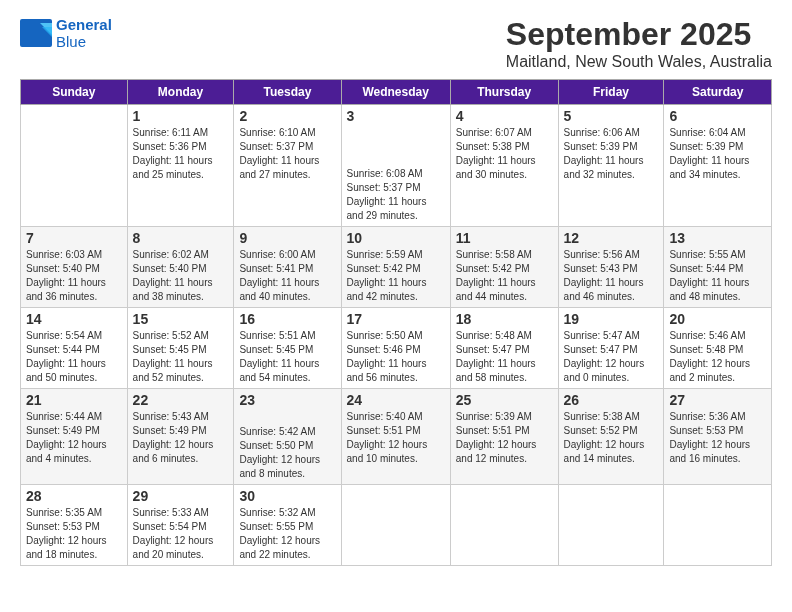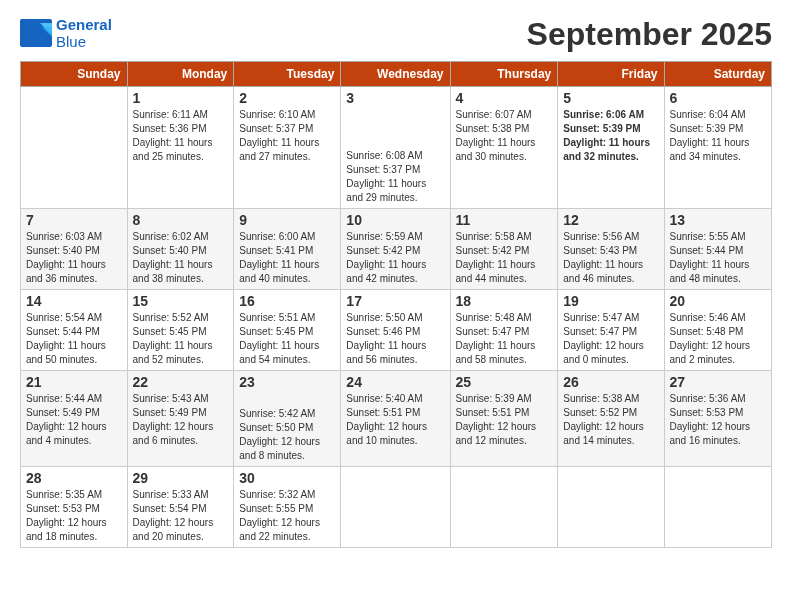--- a/index.html
+++ b/index.html
@@ -37,23 +37,23 @@
     .location {
       font-size: 16px;
       color: #333;
     }
     table {
       width: 100%;
       border-collapse: collapse;
       font-size: 9.5px;
     }
     .day-header {
-      background: #c2410c;
+      background: #4c1d95;
       color: #fff;
-      text-align: right;
+      text-align: center;
       padding: 5px 6px;
       font-size: 12px;
       font-weight: bold;
     }
     td {
       border: 1px solid #ccc;
       vertical-align: top;
       padding: 3px 5px;
       height: 80px;
       width: 113px;
@@ -92,20 +92,21 @@
         <polygon points="20,4 32,4 32,16" fill="#4fc3f7"></polygon>
         <polygon points="22,8 32,8 32,18" fill="#29b6f6" opacity="0.7"></polygon>
       </svg>
       <div>
         <div style="font-size:15px;font-weight:bold;color:#1565c0;">General</div>
         <div style="font-size:15px;font-weight:normal;color:#1565c0;">Blue</div>
       </div>
     </div>
     <div class="title-block">
       <div class="month-title">September 2025</div>
+      <div class="location">Maitland, New South Wales, Australia</div>
     </div>
   </div>
 
   <table>
     <thead>
       <tr id="days-header-row">
           <th class="day-header">Sunday</th>
           <th class="day-header">Monday</th>
           <th class="day-header">Tuesday</th>
           <th class="day-header">Wednesday</th>
@@ -140,21 +141,21 @@
           </td>
           <td>
             <span class="day-num">4</span>
             <div class="day-info" style="white-space: pre-line;">Sunrise: 6:07 AM
 Sunset: 5:38 PM
 Daylight: 11 hours
 and 30 minutes.</div>
           </td>
           <td>
             <span class="day-num">5</span>
-            <div class="day-info" style="white-space: pre-line; font-weight: bold;">Sunrise: 6:06 AM
+            <div class="day-info" style="white-space: pre-line;">Sunrise: 6:06 AM
 Sunset: 5:39 PM
 Daylight: 11 hours
 and 32 minutes.</div>
           </td>
           <td>
             <span class="day-num">6</span>
             <div class="day-info" style="white-space: pre-line;">Sunrise: 6:04 AM
 Sunset: 5:39 PM
 Daylight: 11 hours
 and 34 minutes.</div>

